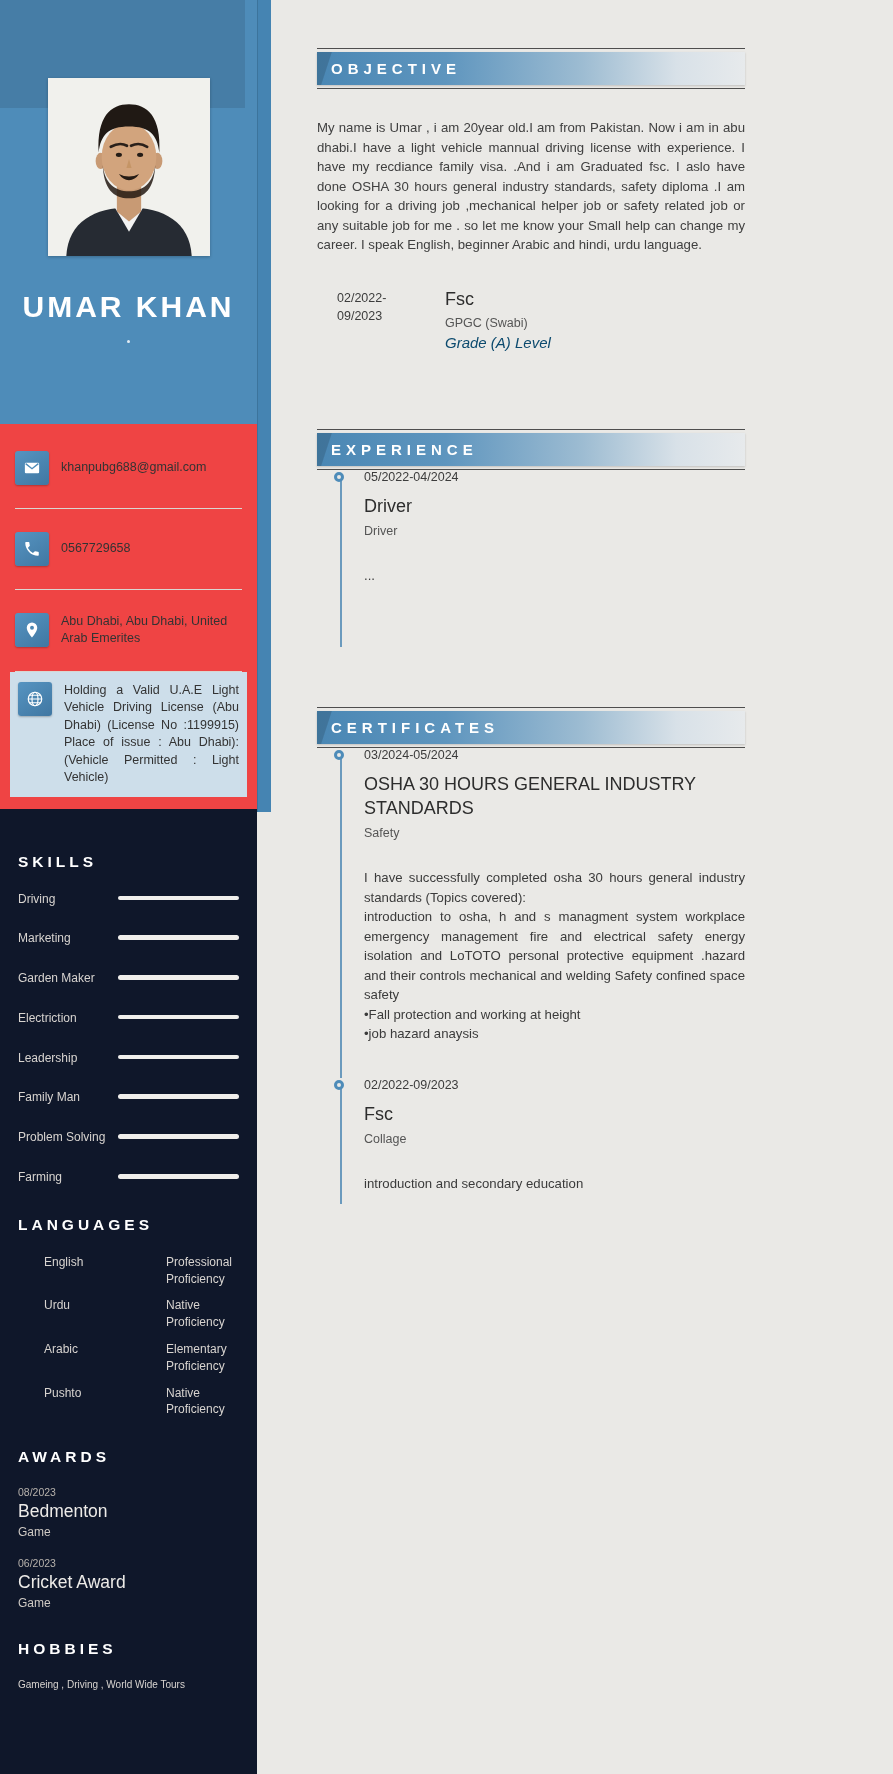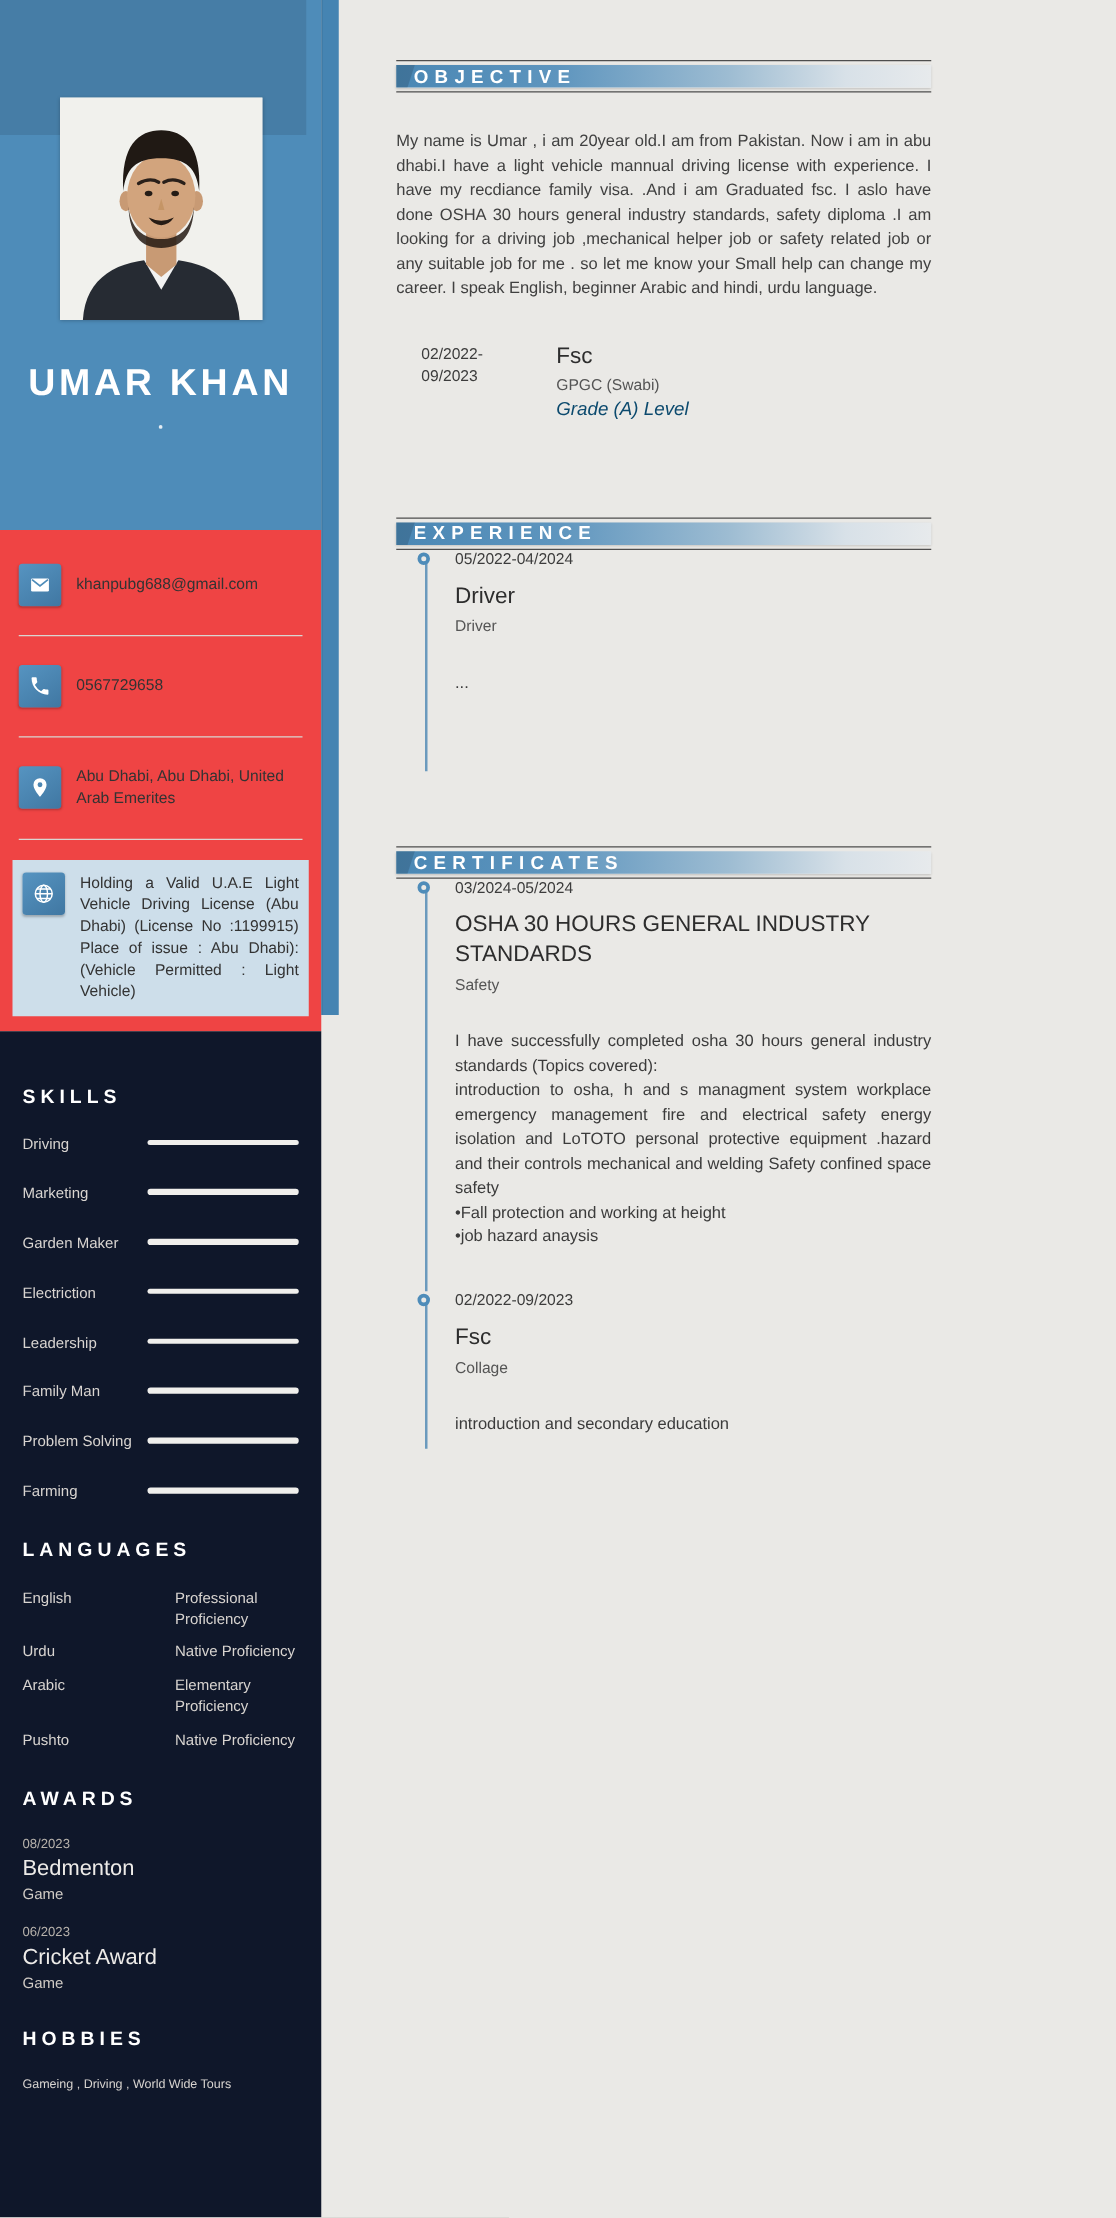--- a/index.html
+++ b/index.html
@@ -16,51 +16,51 @@
 
   .side-blue{ position:relative; flex:none; height:424px; background:#4e8cb9; }
   .side-blue-band{ position:absolute; left:0; top:0; width:245px; height:108px; background:rgba(0,0,0,0.10); }
   .photo-frame{ position:relative; width:162px; height:178px; margin:78px auto 0; background:#f6f5f2; box-shadow:0 1px 3px rgba(0,0,0,0.25); overflow:hidden; }
   .photo-frame svg{ display:block; width:100%; height:100%; }
   .side-name{ position:relative; margin-top:34px; text-align:center; color:#ffffff; font-size:30px; font-weight:bold; letter-spacing:3px; }
   .name-dot{ width:3px; height:3px; border-radius:50%; background:#e3ecf3; margin:16px auto 0; }
 
   .side-contact{ flex:none; background:#ef4444; padding:4px 0 12px; }
   .c-item{ display:flex; align-items:center; margin:0 15px; padding:23px 0; border-bottom:1px solid #d9d6d1; }
-  .c-item.hl{ border-bottom:none; margin:16px 10px 0; padding:10px 8px; background:#cddeea; align-items:flex-start; }
+  .c-item.hl{ border-bottom:none; margin:0 10px 0; padding:10px 8px; background:#cddeea; align-items:flex-start; }
   .c-icon{ flex:none; width:34px; height:34px; border-radius:3px; background:linear-gradient(145deg,#5694c1,#4077a2); display:flex; align-items:center; justify-content:center; box-shadow:0 1px 2px rgba(0,0,0,0.25); }
   .c-icon svg{ width:18px; height:18px; display:block; }
   .c-text{ margin-left:12px; font-size:12.5px; line-height:1.38; color:#333; }
   .c-item.hl .c-text{ text-align:justify; hyphens:auto; line-height:1.4; }
 
   .side-dark{ flex:1; background:#0f172a; padding:44px 18px 20px; color:#d8d4d0; }
   .side-heading{ color:#ffffff; font-size:15.5px; font-weight:bold; letter-spacing:4px; margin:30px 0 20px; }
   .side-dark .side-heading:first-child{ margin-top:0; }
 
   .skill-row{ display:flex; align-items:flex-start; margin-bottom:23px; }
   .skill-label{ flex:1; font-size:12px; color:#d8d4d0; line-height:1.4; padding-right:10px; text-align:justify; hyphens:auto; }
   .skill-bar{ flex:none; width:121px; height:4.5px; border-radius:3px; background:#f0efec; margin-top:5px; overflow:hidden; }
   .skill-fill{ height:100%; border-radius:3px; background:#4e8cb9; }
 
-  .lang-row{ display:flex; margin-bottom:10px; }
+  .lang-row{ display:flex; margin-bottom:10px;margin-left:26px; }
   .lang-name{ flex:none; width:122px; font-size:12px; color:#d8d4d0; line-height:1.4; }
   .lang-level{ flex:1; font-size:12px; color:#d8d4d0; line-height:1.4; text-align:justify; hyphens:auto; }
 
   .award{ margin-bottom:18px; }
   .award-date{ font-size:10.5px; color:#b7b2ac; margin-bottom:3px; }
   .award-title{ font-size:17.5px; color:#edebe8; font-weight:normal; margin-bottom:3px; }
   .award-cat{ font-size:12px; color:#cfcac4; }
 
   .hobbies-text{ font-size:10px; color:#d8d4d0; line-height:1.4; }
 
   
   .main{ position:absolute; left:317px; top:0; width:428px; padding-top:48px; }
 
   .sec-header{ border-top:1px solid #4e4e4e; border-bottom:1px solid #4e4e4e; padding:3px 0; }
-  .sec-bar{ position:relative; height:18px; overflow:hidden; display:flex; align-items:center;
+  .sec-bar{ position:relative; height:33px; overflow:hidden; display:flex; align-items:center;
     background:linear-gradient(90deg,#4a87b4 0%,#5e95be 30%,#9dbcd2 62%,#d8e1e8 84%,#e7eaec 100%);
     box-shadow:0 1px 2px rgba(0,0,0,0.18); }
   .sec-bar::before{ content:""; position:absolute; left:-7px; top:-4px; width:16px; height:44px; background:rgba(0,0,0,0.14); transform:skewX(-18deg); }
   .sec-title{ position:relative; z-index:1; color:#ffffff; font-size:15px; font-weight:bold; letter-spacing:5px; padding-left:14px; }
 
   .obj-text{ margin:29px 0 32px; font-size:13.2px; line-height:19.5px; text-align:justify; hyphens:auto; color:#404040; }
 
   .edu-entry{ display:flex; margin:34px 0 78px; padding-left:20px; }
   .edu-date{ flex:none; width:88px; font-size:12.5px; color:#3c3c3c; line-height:1.45; }
   .edu-body{ flex:1; padding-left:20px; }

